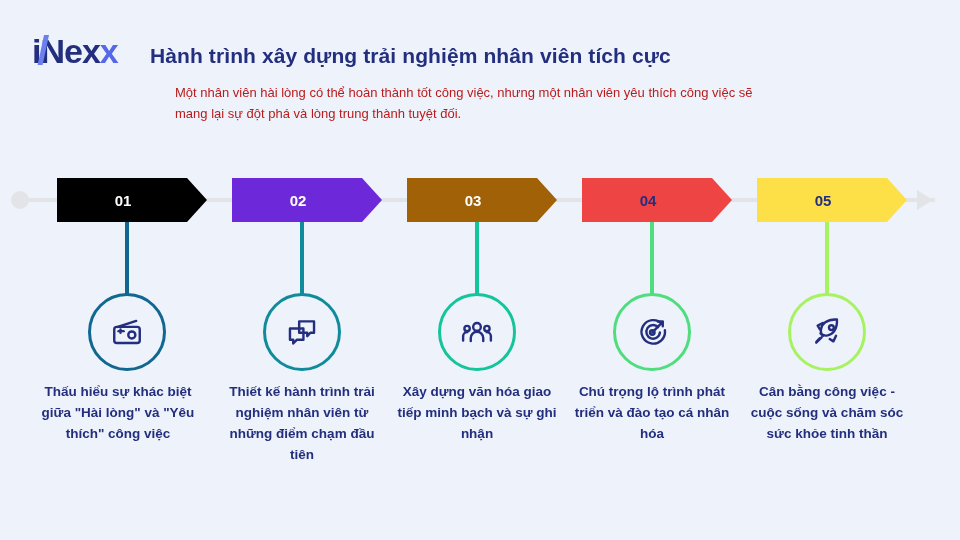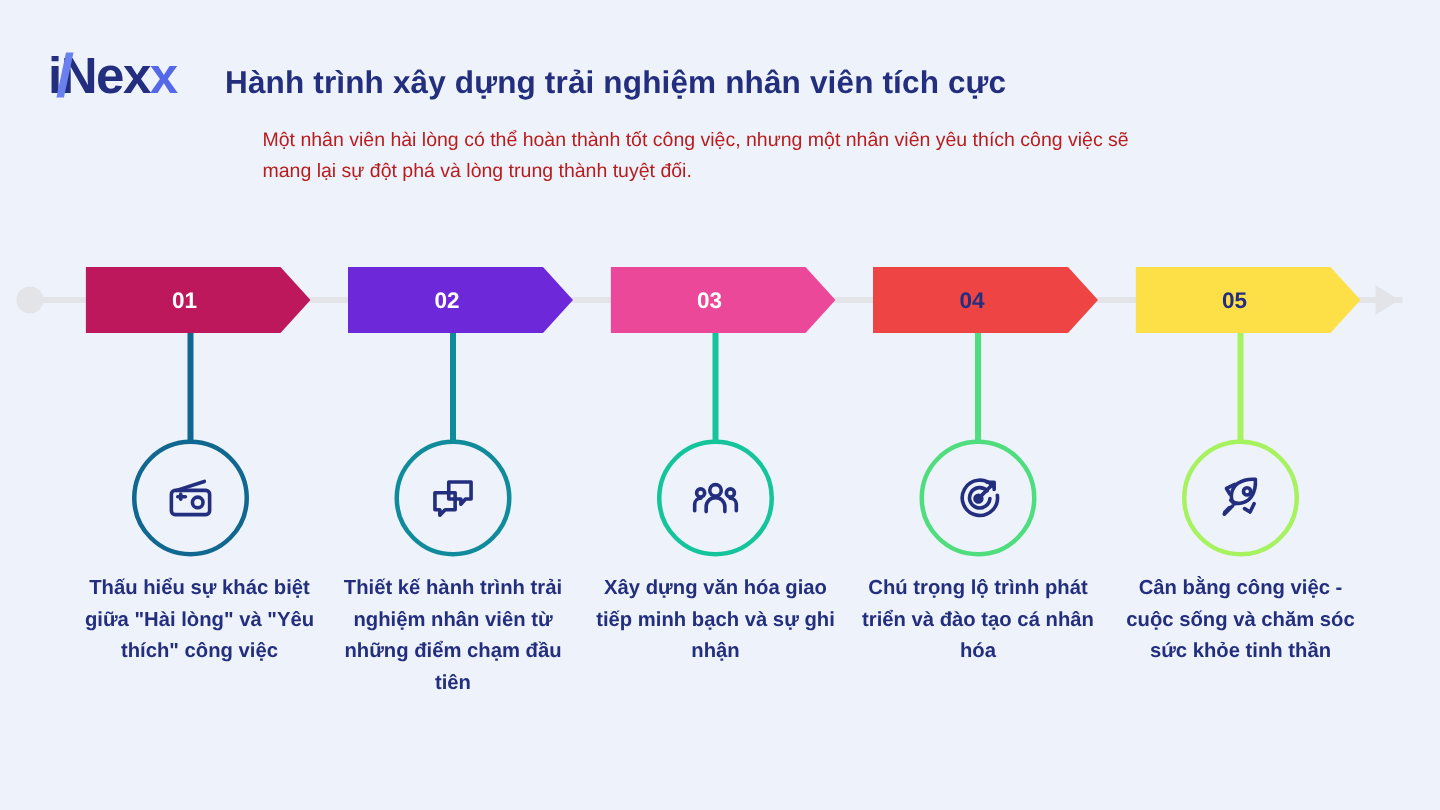--- a/index.html
+++ b/index.html
@@ -167,27 +167,27 @@
 <div id="header">
   <h1 id="title">Hành trình xây dựng trải nghiệm nhân viên tích cực</h1>
   <p id="subtitle">Một nhân viên hài lòng có thể hoàn thành tốt công việc, nhưng một nhân viên yêu thích công việc sẽ mang lại sự đột phá và lòng trung thành tuyệt đối.</p>
 </div>
 
 <div id="band">
   <div id="rail"></div>
   <div id="rail-dot"></div>
   <div id="rail-arrow"></div>
 
-  <div class="chev" style="left: 57px; width: 150px; background: #be185d; color: rgb(255, 255, 255);">
+  <div class="chev" style="left: 57px; width: 150px; background: #000000; color: rgb(255, 255, 255);">
     <span>01</span>
   </div>
   <div class="chev" style="left: 232px; width: 150px; background: #6d28d9; color: rgb(255, 255, 255);">
     <span>02</span>
   </div>
-  <div class="chev" style="left: 407px; width: 150px; background: #ec4899; color: rgb(255, 255, 255);">
+  <div class="chev" style="left: 407px; width: 150px; background: #a16207; color: rgb(255, 255, 255);">
     <span>03</span>
   </div>
   <div class="chev" style="left: 582px; width: 150px; background: #ef4444; color: rgb(35, 47, 126);">
     <span>04</span>
   </div>
   <div class="chev" style="left: 757px; width: 150px; background: #fde047; color: rgb(35, 47, 126);">
     <span>05</span>
   </div>
 </div>
 
@@ -249,17 +249,17 @@
       <path d="M9.2 14.8c-2.8-2.8-1.4-7.6 1.6-9.7 2.2-1.5 5.3-2.1 8.2-1.9.2 2.9-.4 6-1.9 8.2-2.1 3-6.9 4.4-9.7 1.6z"></path>
       <circle cx="15.1" cy="8.9" r="1.7"></circle>
       <path d="M9.3 5.6 5.4 7.5l1.6 2.6"></path>
       <path d="M18.4 14.7l-1.9 3.9-2.6-1.6"></path>
       <path d="M8.2 15.8 4.4 19.6"></path>
       <path d="M6.8 16.5 4.6 18.7"></path>
     </svg>
   </span>
 </div>
 
-<div class="caption" style="left: 49px; text-align: center;">Thấu hiểu sự khác biệt giữa "Hài lòng" và "Yêu thích" công việc</div>
+<div class="caption" style="left: 34px; text-align: center;">Thấu hiểu sự khác biệt giữa "Hài lòng" và "Yêu thích" công việc</div>
 <div class="caption" style="left: 218px;">Thiết kế hành trình trải nghiệm nhân viên từ những điểm chạm đầu tiên</div>
 <div class="caption" style="left: 393px;">Xây dựng văn hóa giao tiếp minh bạch và sự ghi nhận</div>
 <div class="caption" style="left: 568px;">Chú trọng lộ trình phát triển và đào tạo cá nhân hóa</div>
 <div class="caption" style="left: 743px;">Cân bằng công việc - cuộc sống và chăm sóc sức khỏe tinh thần</div>
 
 </body></html>

